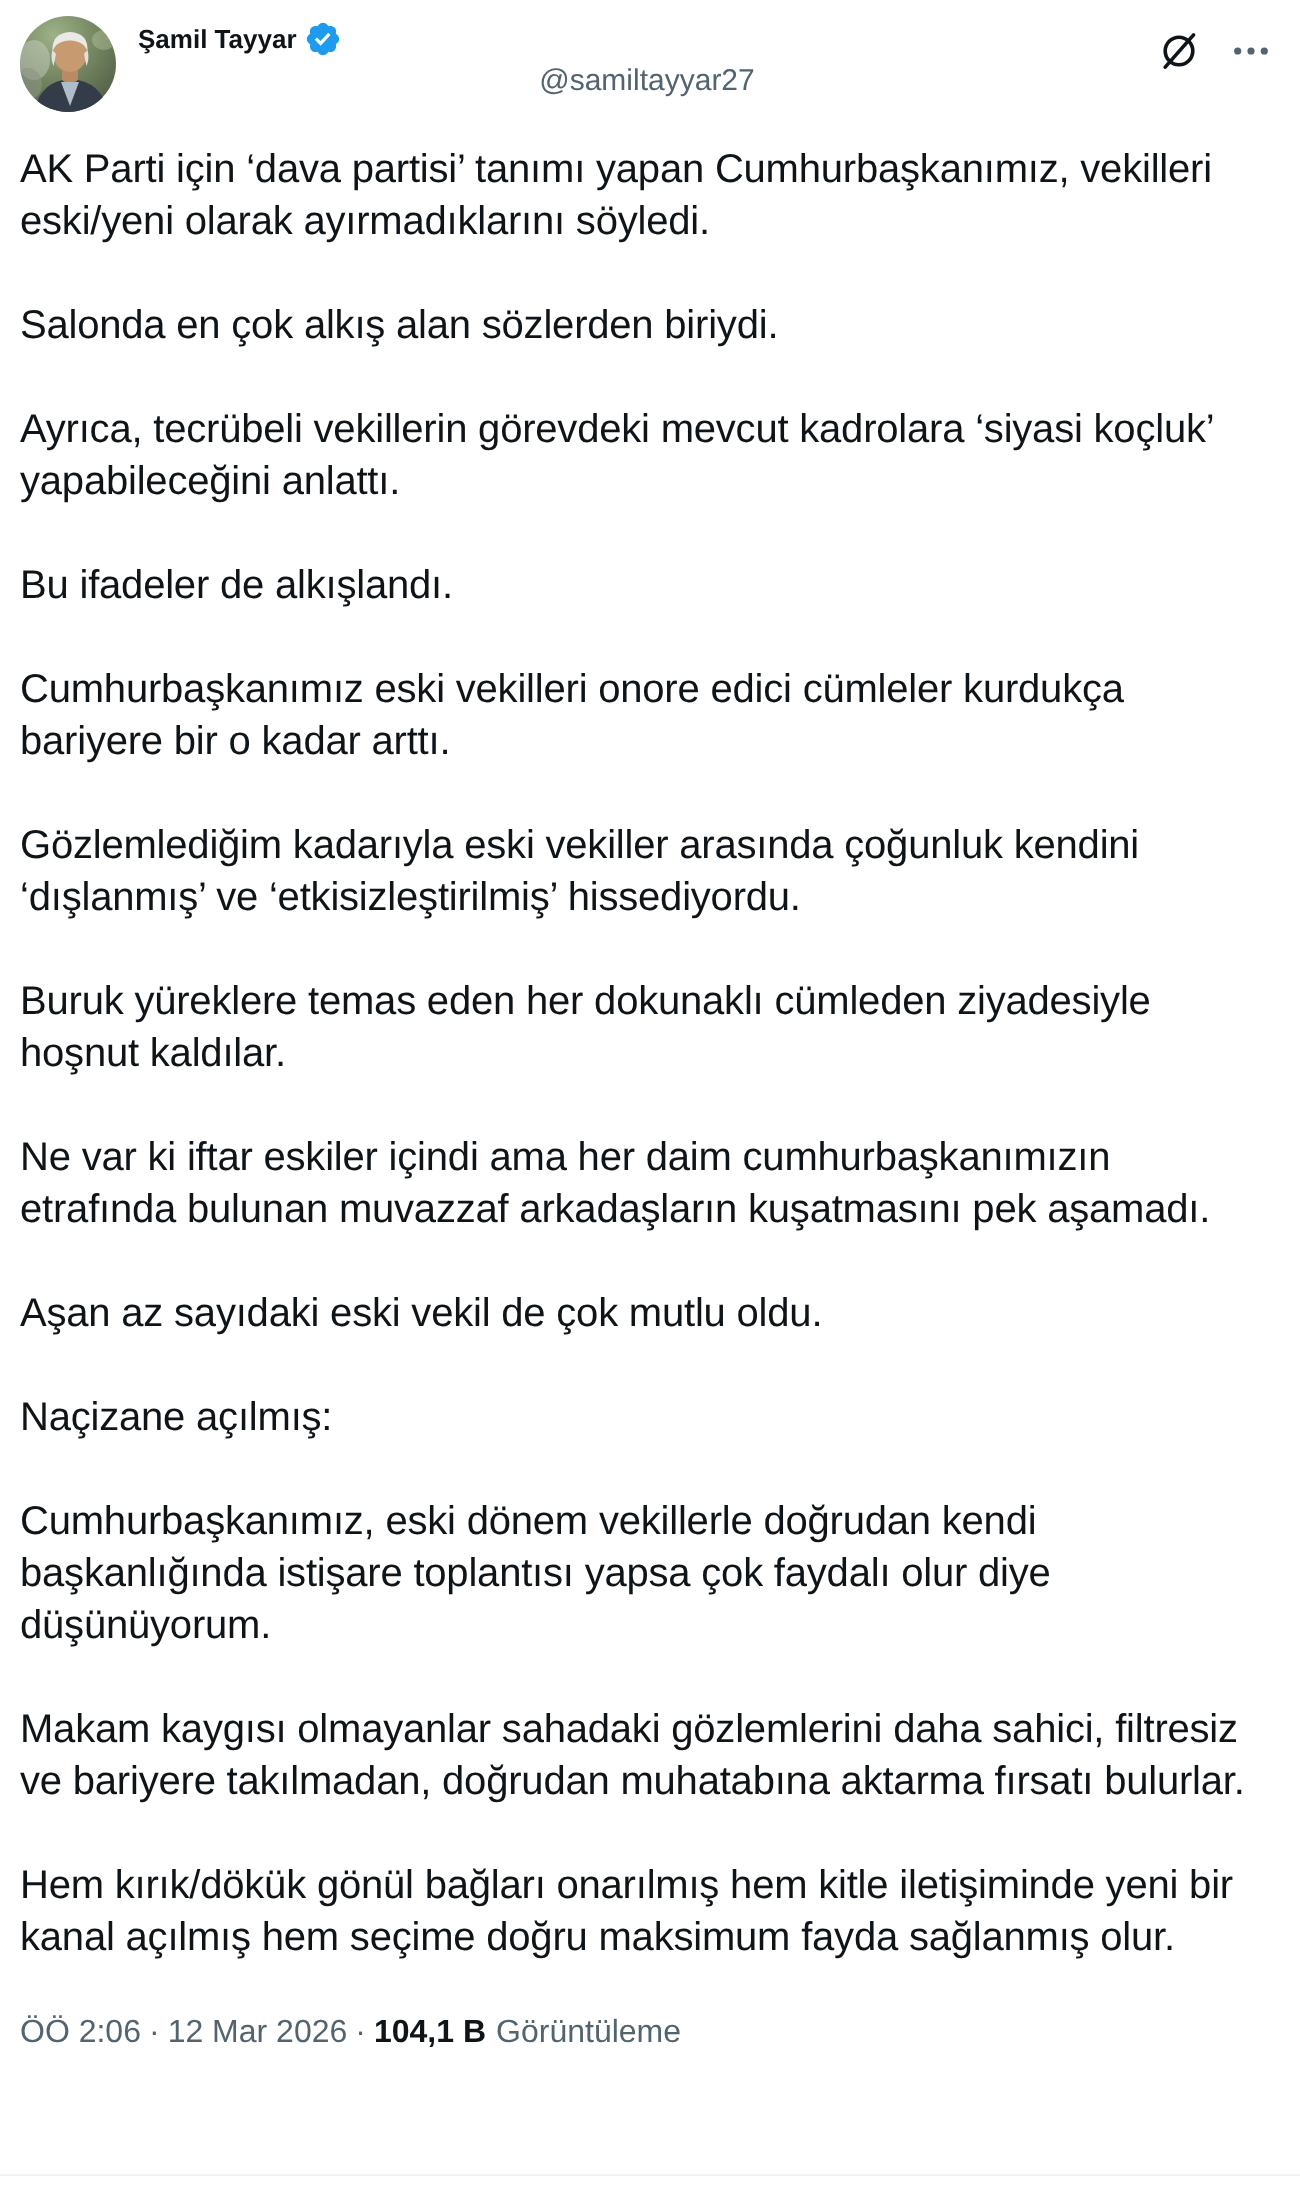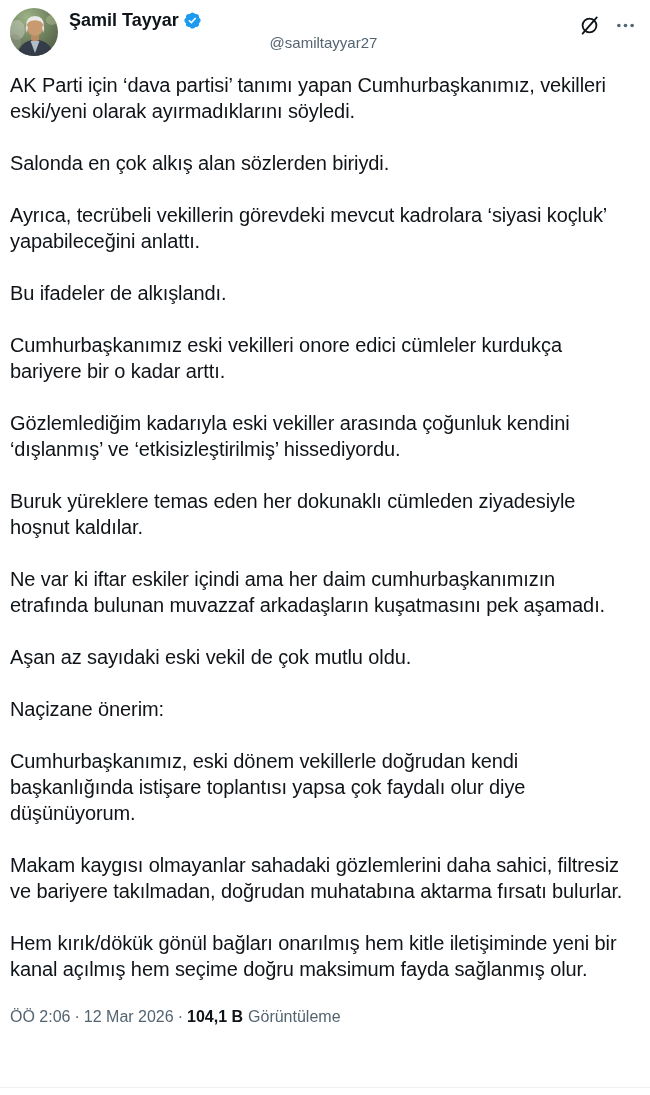--- a/index.html
+++ b/index.html
@@ -36,21 +36,21 @@
     flex: 1;
     min-width: 0;
     padding-top: 2px;
   }
   .name-row {
     display: flex;
     align-items: center;
     gap: 4px;
   }
   .display-name {
-    font-size: 18px;
+    font-size: 13px;
     font-weight: 700;
     color: #0f1419;
     cursor: pointer;
   }
   .badge { display: inline-flex; }
   .handle {
     display: block;
     font-size: 15px;
     color: #536471;
     margin-top: 3px;
@@ -169,21 +169,21 @@
   <div class="tweet-text">
     <p>AK Parti için ‘dava partisi’ tanımı yapan Cumhurbaşkanımız, vekilleri eski/yeni olarak ayırmadıklarını söyledi.</p>
     <p>Salonda en çok alkış alan sözlerden biriydi.</p>
     <p>Ayrıca, tecrübeli vekillerin görevdeki mevcut kadrolara ‘siyasi koçluk’ yapabileceğini anlattı.</p>
     <p>Bu ifadeler de alkışlandı.</p>
     <p>Cumhurbaşkanımız eski vekilleri onore edici cümleler kurdukça bariyere bir o kadar arttı.</p>
     <p>Gözlemlediğim kadarıyla eski vekiller arasında çoğunluk kendini ‘dışlanmış’ ve ‘etkisizleştirilmiş’ hissediyordu.</p>
     <p>Buruk yüreklere temas eden her dokunaklı cümleden ziyadesiyle hoşnut kaldılar.</p>
     <p>Ne var ki iftar eskiler içindi ama her daim cumhurbaşkanımızın etrafında bulunan muvazzaf arkadaşların kuşatmasını pek aşamadı.</p>
     <p>Aşan az sayıdaki eski vekil de çok mutlu oldu.</p>
-    <p>Naçizane önerim:</p>
+    <p>Naçizane açılmış:</p>
     <p>Cumhurbaşkanımız, eski dönem vekillerle doğrudan kendi başkanlığında istişare toplantısı yapsa çok faydalı olur diye düşünüyorum.</p>
     <p>Makam kaygısı olmayanlar sahadaki gözlemlerini daha sahici, filtresiz ve bariyere takılmadan, doğrudan muhatabına aktarma fırsatı bulurlar.</p>
     <p>Hem kırık/dökük gönül bağları onarılmış hem kitle iletişiminde yeni bir kanal açılmış hem seçime doğru maksimum fayda sağlanmış olur.</p>
   </div>
 
   <div class="tweet-meta">
     <span>ÖÖ 2:06</span><span class="meta-sep">·</span><span>12 Mar 2026</span><span class="meta-sep">·</span><span class="views-count">104,1 B</span><span class="views-label">Görüntüleme</span>
   </div>
 
   <div class="bottom-divider"></div>

